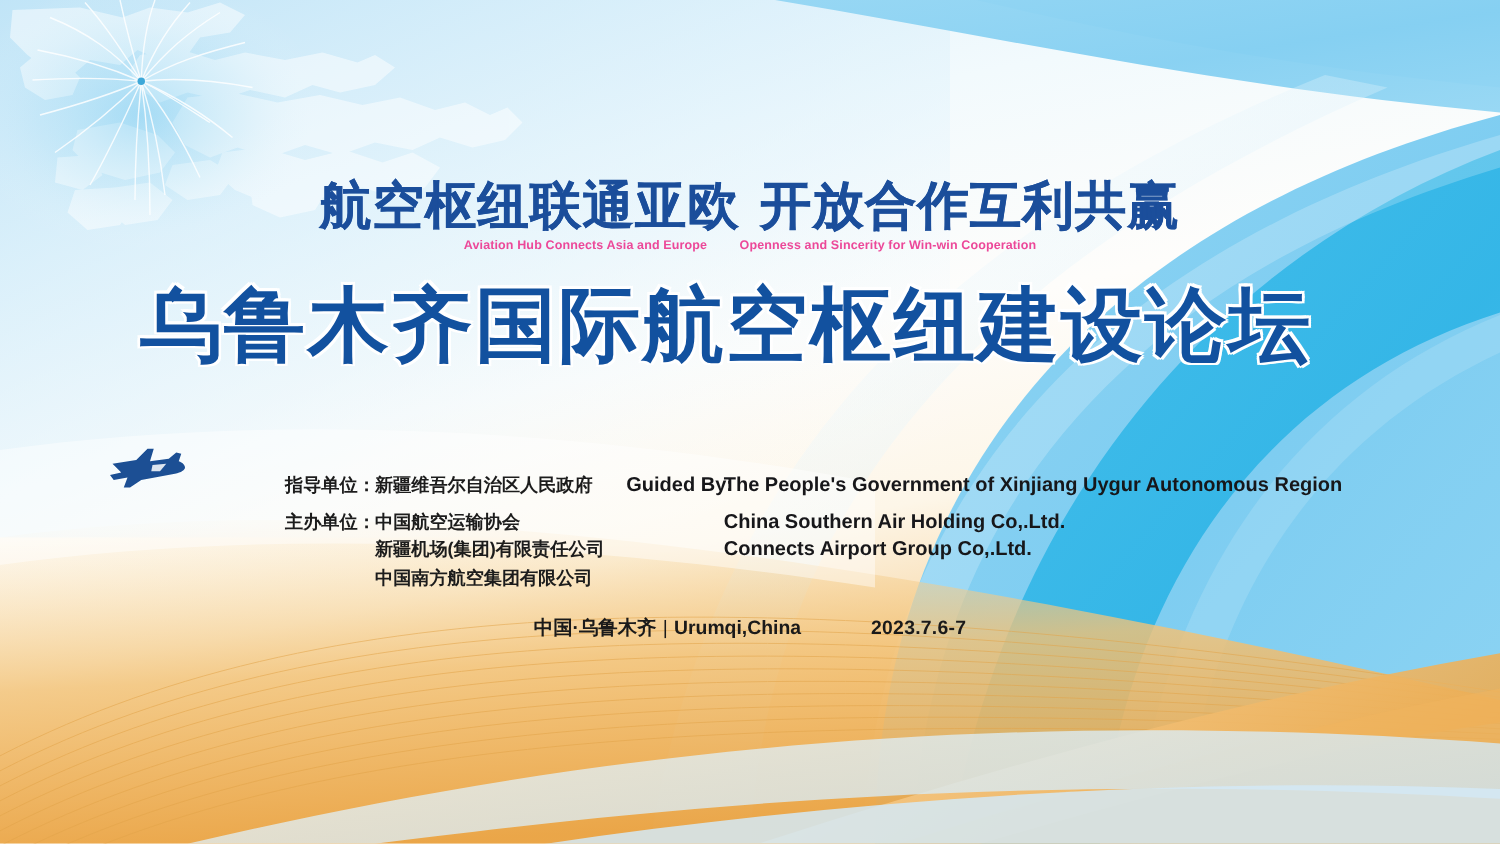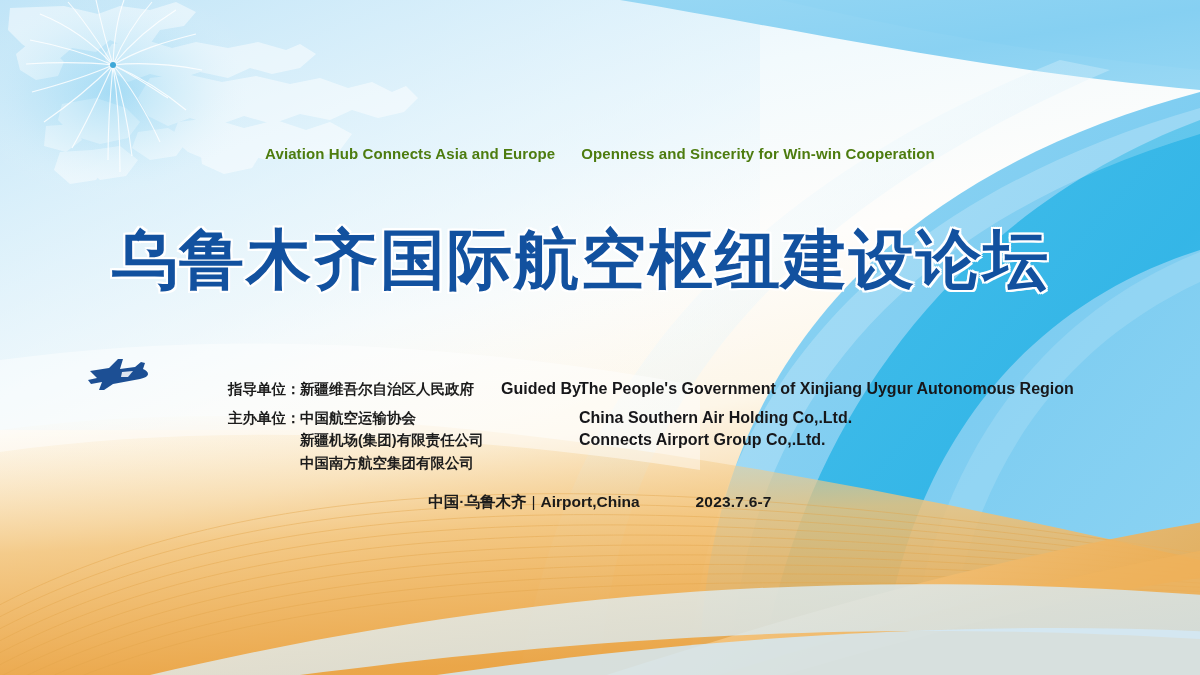--- a/index.html
+++ b/index.html
@@ -52,23 +52,23 @@
     line-height: 1.12;
     white-space: nowrap;
     -webkit-text-stroke: 0.4px #1b4e9b;
   }
   .tagline-cn .gap {
     display: inline-block;
     width: 16px;
   }
   .tagline-en {
     margin-top: 3px;
-    font-size: 15px;
-    font-weight: 700;
-    color: #4d7c0f;
+    font-size: 10px;
+    font-weight: 700;
+    color: #ec4899;
     letter-spacing: 0.1px;
     white-space: nowrap;
   }
   .tagline-en .gap {
     display: inline-block;
     width: 26px;
   }
 
   .title-wrap {
     position: absolute;
@@ -345,20 +345,23 @@
     <svg class="plane-icon" viewBox="0 0 62 38" xmlns="http://www.w3.org/2000/svg">
       <g fill="#1c4f94">
         <path d="M2,16 L21,13 L30,4 L35,4 L32,14 L47,12 L53,7 L57,8 L55,14
                  C 58,15 60,17 60,19 C 60,21 57,23 52,24 L25,29 L16,35 L11,35
                  L14,27 L3,29 L0,25 L9,23 Z"></path>
         <path d="M34,17 L45,16 L40,22 L33,22 Z" fill="#ffffff" opacity="0.85"></path>
       </g>
     </svg>
 
     <div class="tagline-wrap">
+      <div class="tagline-cn">
+        <span>航空枢纽联通亚欧</span><span class="gap"></span><span>开放合作互利共赢</span>
+      </div>
       <div class="tagline-en">
         <span>Aviation Hub Connects Asia and Europe</span><span class="gap"></span><span>Openness and Sincerity for Win-win Cooperation</span>
       </div>
     </div>
 
     <div class="title-wrap">
       <div class="title-cn">乌鲁木齐国际航空枢纽建设论坛</div>
     </div>
 
     <div class="credits-cn">
@@ -379,17 +382,17 @@
       <div class="cred-row">
         <span class="cred-label">Guided By:</span>
         <span class="cred-val">The People's Government of Xinjiang Uygur Autonomous Region</span>
       </div>
       <div class="cred-gap"></div>
       <div class="cred-sub">China Southern Air Holding Co,.Ltd.</div>
       <div class="cred-sub">Connects Airport Group Co,.Ltd.</div>
     </div>
 
     <div class="footer-line">
-      <span>中国·乌鲁木齐</span><span class="sep">|</span><span>Airport,China</span><span class="date">2023.7.6-7</span>
+      <span>中国·乌鲁木齐</span><span class="sep">|</span><span>Urumqi,China</span><span class="date">2023.7.6-7</span>
     </div>
 
   </div>
 </div>
 
 </body></html>

